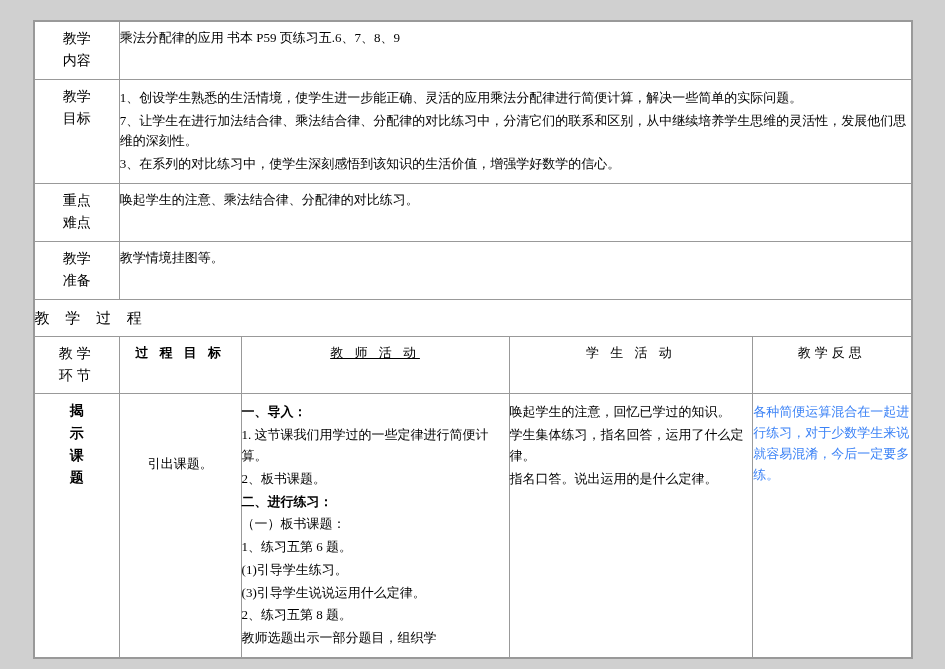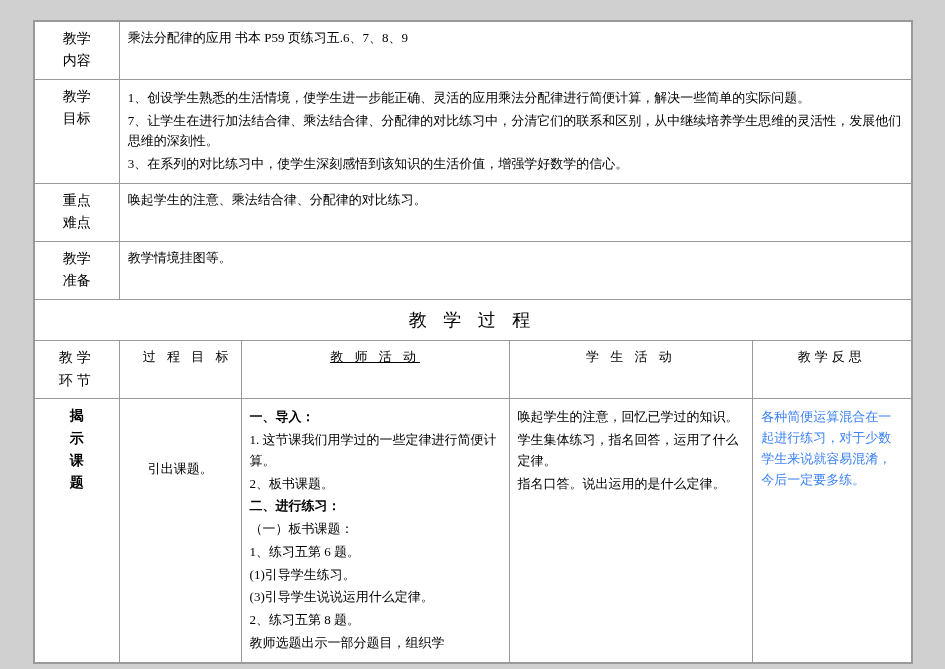--- a/index.html
+++ b/index.html
@@ -21,38 +21,37 @@
       background: #fff;
       width: 880px;
       border: 1px solid #999;
     }
     table.main-table {
       width: 100%;
       border-collapse: collapse;
     }
     table.main-table td, table.main-table th {
       border: 1px solid #999;
-      padding: 6px 8px;
+      padding: 6px 0;
       vertical-align: top;
       line-height: 1.6;
     }
     .header-cell {
       text-align: center;
       font-weight: normal;
       background: #fff;
       white-space: nowrap;
       width: 70px;
       font-size: 14px;
     }
     .content-cell {
       font-size: 13px;
     }
     .section-title {
-      text-align: center;
-      font-size: 18px;
+      font-size: 15px;
       letter-spacing: 6px;
       padding: 8px 0;
       font-weight: normal;
       background: #fff;
     }
     .process-header {
       text-align: center;
       font-size: 14px;
       letter-spacing: 4px;
       background: #fff;
@@ -127,21 +126,21 @@
     </tr>
 
     <tr>
       <td colspan="5" class="section-title">
         <span>教           学      过      程</span>
       </td>
     </tr>
 
     <tr>
       <td class="header-cell process-header">教学<br>环节</td>
-      <td class="col-process-goal process-header" style="text-align:right;">
+      <td class="col-process-goal process-header" style="text-align:center;font-weight:bold;">
         <span>过 程 目 标</span>
       </td>
       <td class="col-teacher-activity process-header" style="text-align:center;text-decoration:underline;">
         <span>教 师 活 动</span>
       </td>
       <td class="col-student-activity process-header" style="text-align:center;">
         <span>学 生 活 动</span>
       </td>
       <td class="col-reflection process-header" style="text-align:center; color:#000;">
         <span>教学反思</span>

